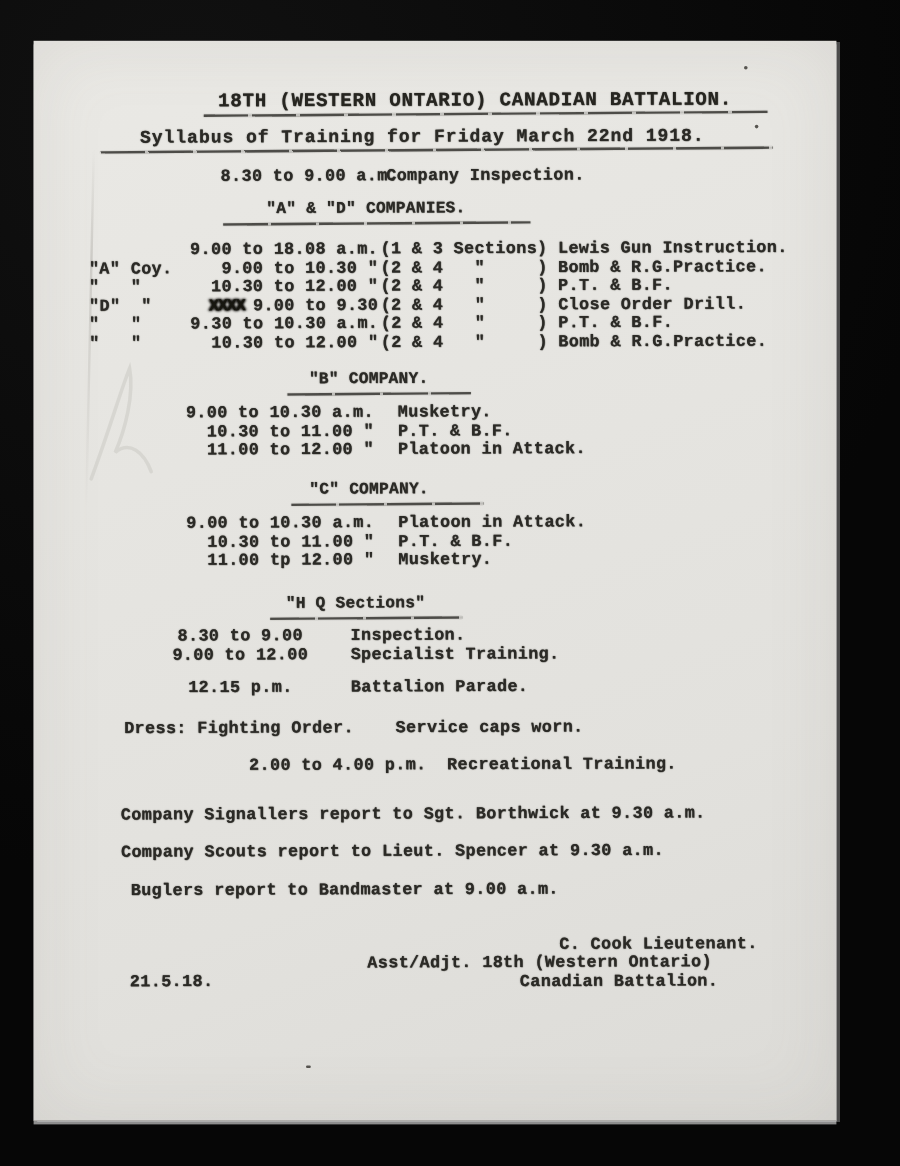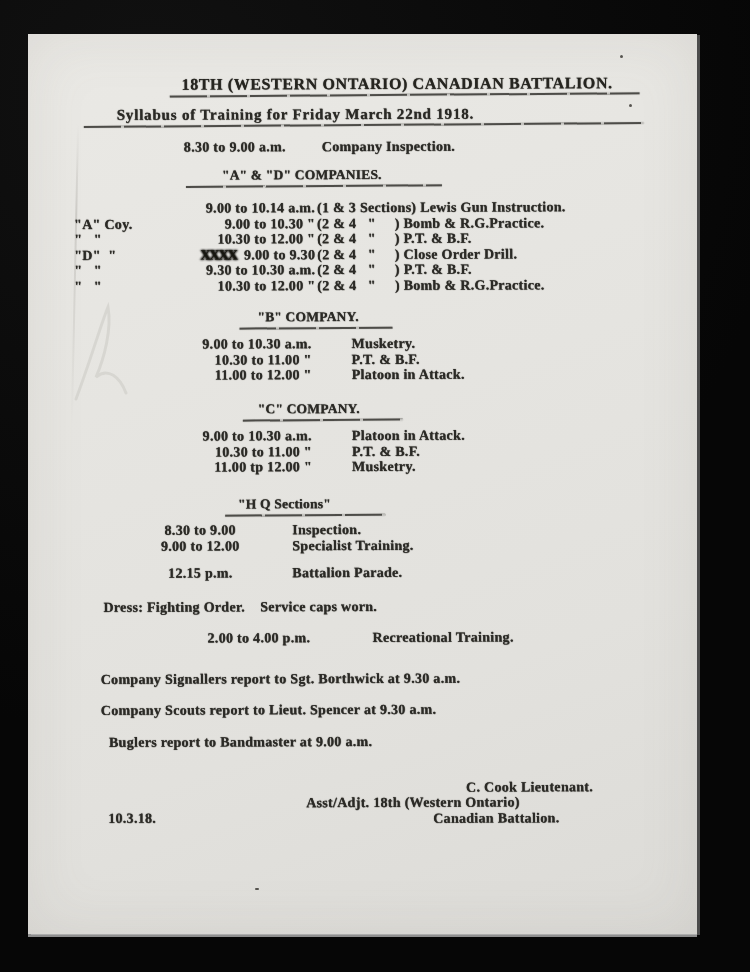--- a/index.html
+++ b/index.html
@@ -8,41 +8,40 @@
     background:#070707;
     font-family:"Liberation Mono","DejaVu Sans Mono",monospace;
   }
   .scan{position:relative;width:750px;height:972px;background:
     radial-gradient(circle at 20% 10%, #111 0%, #060606 60%);}
   .paper{
     position:absolute;left:28px;top:34px;width:669px;height:900px;
     background:linear-gradient(160deg,#eae9e5 0%,#e6e5e1 35%,#e2e1dd 70%,#dcdbd7 100%);
     box-shadow:0 3px 0 rgba(255,255,255,.55), 3px 1px 0 rgba(255,255,255,.28),
                inset 0 0 60px rgba(120,115,105,.12);
-    font-family:Liberation Serif, serif;
   }
   .content{position:absolute;inset:0;transform:rotate(-0.2deg);}
   .txt{
     position:absolute;white-space:pre;line-height:1;
     font-weight:700;color:#2b2a26;font-size:14px;letter-spacing:.3px;
     text-shadow:0 0 1px rgba(38,36,30,.85), .4px .4px 0 rgba(50,48,42,.35);
   }
   .title{font-size:16px;letter-spacing:.6px;color:#262520;}
   .subtitle{font-size:15px;letter-spacing:.8px;}
   .hdr{font-size:13.5px;letter-spacing:.2px;}
   .rule{
     position:absolute;height:2px;opacity:.82;transform:rotate(-0.2deg);
     background:repeating-linear-gradient(90deg,#2c2b27 0 37px,rgba(44,43,39,.25) 37px 40px);
     box-shadow:0 0 1px rgba(30,28,24,.6);
   }
   .c-coy{position:absolute;left:47px;}
   .c-time{position:absolute;left:90px;width:198px;text-align:right;}
   .c-detail{position:absolute;left:290px;}
   .c-time2{position:absolute;left:100px;width:184px;text-align:right;}
-  .c-act2{position:absolute;left:324px;}
+  .c-act2{position:absolute;left:304px;}
   .c-time3{position:absolute;left:95px;width:154px;text-align:center;}
   .c-act3{position:absolute;left:264px;}
   .row{position:absolute;left:0;top:0;width:669px;height:16px;}
   .smudge{
     text-decoration:none;color:#17160f;letter-spacing:-1px;margin-right:7px;
     text-shadow:0 0 2px #111,1px 0 2px #15130e,-1px 0 2px #15130e;
     margin-left:30px;
   }
   .insp-act{position:absolute;left:295px;}
   .recr-act{position:absolute;left:316px;margin-left:28px;}
@@ -77,21 +76,21 @@
 
       <div class="row" style="top:106px;">
         <span class="txt" style="left:157px;">8.30 to 9.00 a.m.</span>
         <span class="txt insp-act">Company Inspection.</span>
       </div>
 
       <div class="txt hdr" style="left:195px;top:134px;">"A" &amp; "D" COMPANIES.</div>
       <div class="rule" style="left:159px;top:151px;width:256px;"></div>
 
       <div class="row" style="top:167px;">
-        <span class="txt c-time">9.00 to 10.14 a.m.</span>
+        <span class="txt c-time">9.00 to 18.08 a.m.</span>
         <span class="txt c-detail">(1 &amp; 3 Sections) Lewis Gun Instruction.</span>
       </div>
       <div class="row" style="top:183px;">
         <span class="txt c-coy">"A" Coy.</span>
         <span class="txt c-time">9.00 to 10.30 "</span>
         <span class="txt c-detail">(2 &amp; 4   "     ) Bomb &amp; R.G.Practice.</span>
       </div>
       <div class="row" style="top:198px;">
         <span class="txt c-coy">"   "</span>
         <span class="txt c-time">10.30 to 12.00 "</span>
@@ -167,17 +166,17 @@
       </div>
 
       <div class="txt" style="left:72px;top:638px;">Company Signallers report to Sgt. Borthwick at 9.30 a.m.</div>
       <div class="txt" style="left:72px;top:669px;">Company Scouts report to Lieut. Spencer at 9.30 a.m.</div>
       <div class="txt" style="left:80px;top:701px;">Buglers report to Bandmaster at 9.00 a.m.</div>
 
       <div class="txt" style="left:437px;top:747px;">C. Cook Lieutenant.</div>
       <div class="txt" style="left:277px;top:762px;">Asst/Adjt. 18th (Western Ontario)</div>
       <div class="txt" style="left:404px;top:778px;">Canadian Battalion.</div>
 
-      <div class="txt" style="left:79px;top:777px;">10.3.18.</div>
+      <div class="txt" style="left:79px;top:777px;">21.5.18.</div>
 
     </div>
   </div>
 </div>
 
 </body></html>

